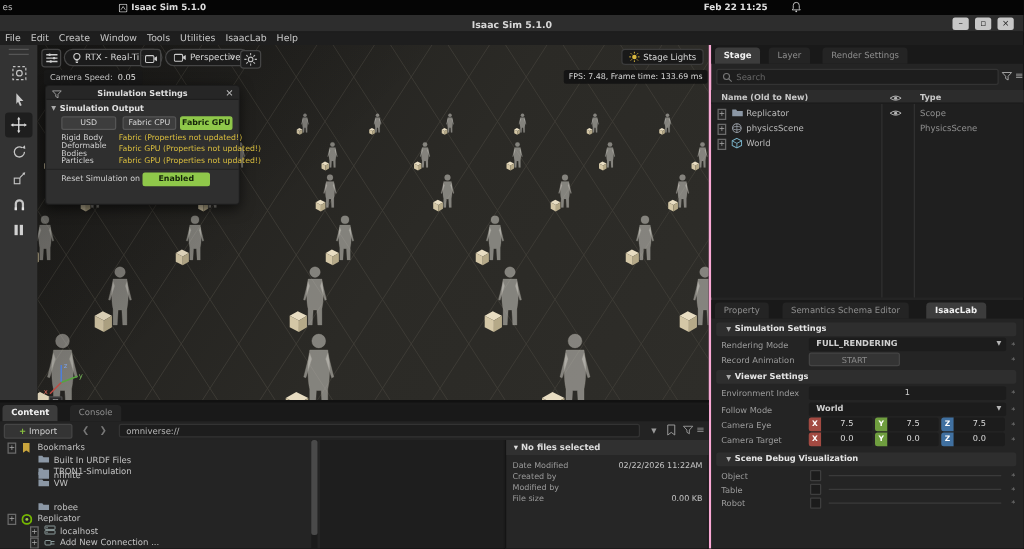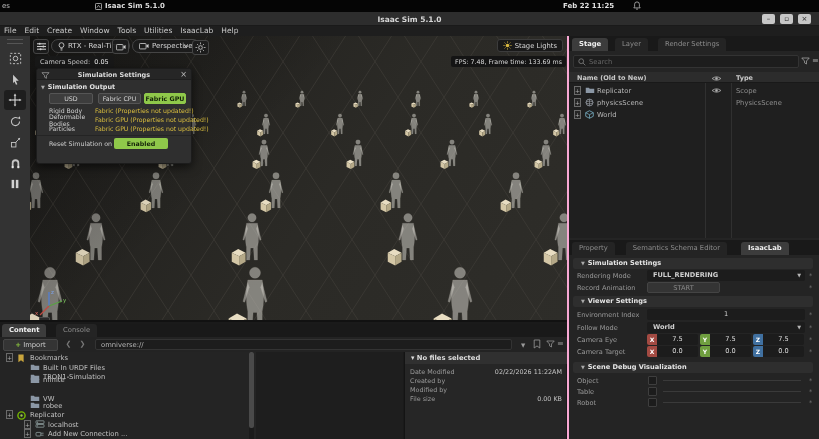--- a/index.html
+++ b/index.html
@@ -1037,21 +1037,21 @@
                 <path d="M1,2 H5 L6.2,3.5 H12 V9 H1 Z" fill="#8b97a5"></path>
               </svg></span>
             <span class="lb" style="left:43px">Built In URDF Files</span>
           </div>
           <div class="trow" style="top: 20px;">
             <span class="ic" style="left:30px"><svg width="10" height="8" viewBox="0 0 13 10">
                 <path d="M1,2 H5 L6.2,3.5 H12 V9 H1 Z" fill="#8b97a5"></path>
               </svg></span>
             <span class="lb" style="left:43px">TRON1-Simulation</span>
           </div>
-          <div class="trow" style="top: 29.5px; margin-top: 12px;">
+          <div class="trow" style="top: 29.5px;">
             <span class="ic" style="left:30px"><svg width="10" height="8" viewBox="0 0 13 10">
                 <path d="M1,2 H5 L6.2,3.5 H12 V9 H1 Z" fill="#8b97a5"></path>
               </svg></span>
             <span class="lb" style="left:43px">VW</span>
           </div>
           <div class="trow" style="top: 23px;">
             <span class="ic" style="left:30px"><svg width="10" height="8" viewBox="0 0 13 10">
                 <path d="M1,2 H5 L6.2,3.5 H12 V9 H1 Z" fill="#8b97a5"></path>
               </svg></span>
             <span class="lb" style="left:43px">nfinite</span>

